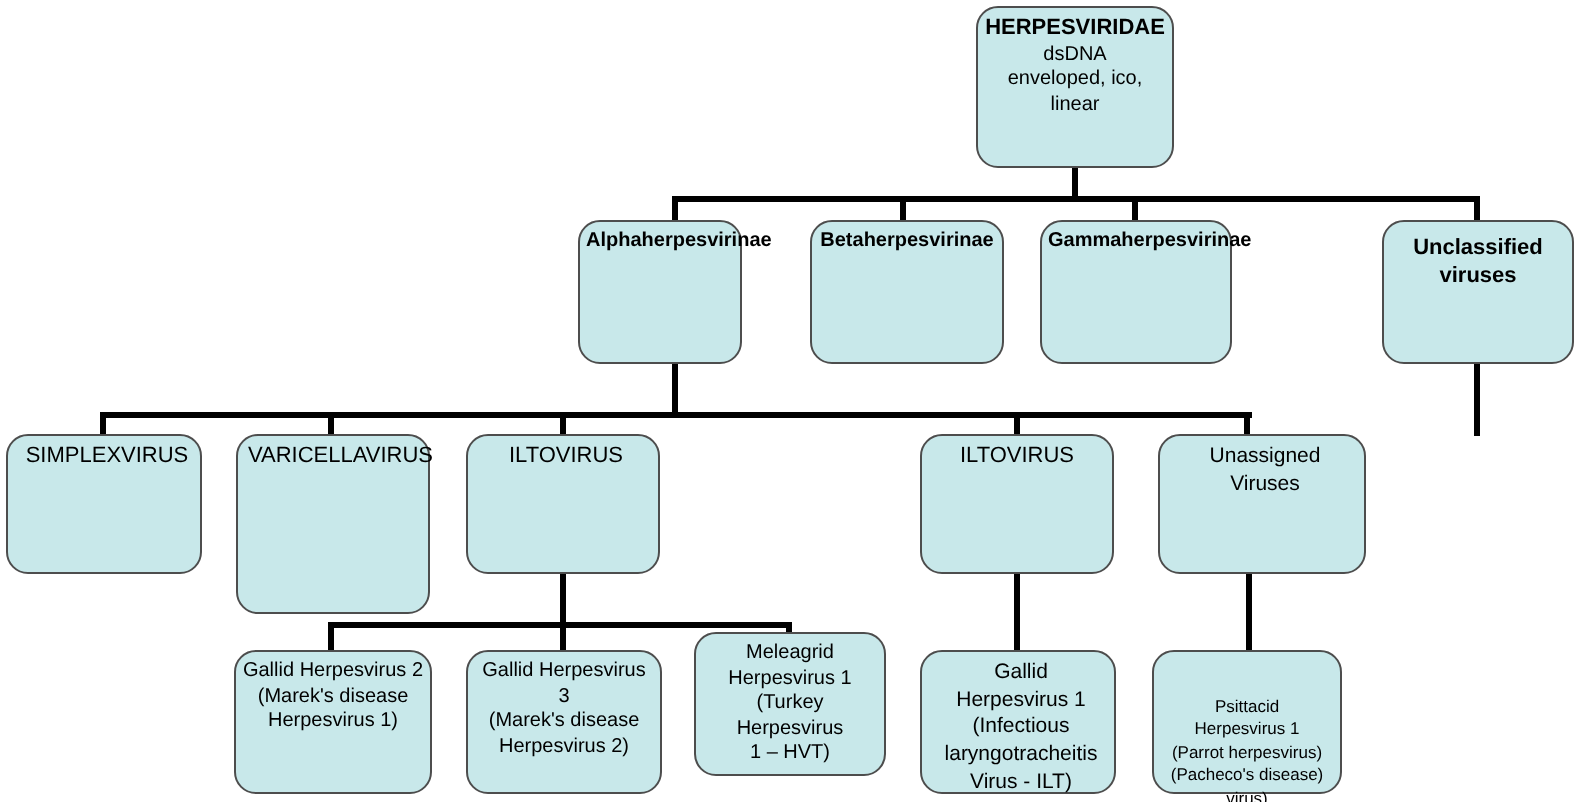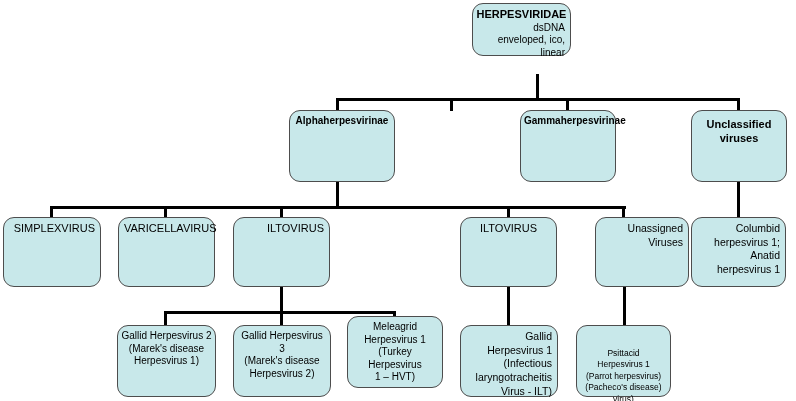--- a/index.html
+++ b/index.html
@@ -22,21 +22,21 @@
   .node {
     position: absolute;
     box-sizing: border-box;
     background: var(--box-fill);
     border: 1.4px solid var(--box-border);
     border-radius: 11px;
     padding: 4px 3px;
   }
   .label { white-space: pre-line; line-height: 1.25; }
   .tc { text-align: center; }
-  .tl { text-align: right; padding-left: 5px; padding-right: 2px; }
+  .tl { text-align: center; padding-left: 5px; padding-right: 2px; }
   .bold { font-weight: bold; }
   .fs11  { font-size: 11px; }
   .fs105 { font-size: 10.5px; line-height: 1.3; }
   .fs10  { font-size: 10px; }
   .fs85  { font-size: 8.5px; line-height: 1.35; margin-top: 18px; }
   .conn { position: absolute; background: var(--line); }
 </style>
 </head>
 <body>
 
@@ -61,58 +61,55 @@
 
   <div class="conn" style="left:280px;top:286px;width:3px;height:27px"></div>
   <div class="conn" style="left:164px;top:311px;width:232px;height:3px"></div>
   <div class="conn" style="left:164px;top:311px;width:3px;height:15px"></div>
   <div class="conn" style="left:280px;top:311px;width:3px;height:15px"></div>
   <div class="conn" style="left:393px;top:311px;width:3px;height:15px"></div>
 
   <div class="conn" style="left:507px;top:286px;width:3px;height:40px"></div>
   <div class="conn" style="left:623px;top:286px;width:3px;height:40px"></div>
 
-  <div class="node" style="left:472px;top:3px;width:99px;height:53px">
+  <div class="node" style="left:488px;top:3px;width:99px;height:81px">
     <div class="label tc bold fs11">HERPESVIRIDAE</div>
     <div class="label tl fs10" style="padding-left:2px">dsDNA
 enveloped, ico, linear</div>
   </div>
 
-  <div class="node" style="left:289px;top:110px;width:106px;height:72px">
+  <div class="node" style="left:289px;top:110px;width:82px;height:72px">
     <div class="label tc bold fs10">Alphaherpesvirinae</div>
+  </div>
+  <div class="node" style="left:405px;top:110px;width:97px;height:72px">
+    <div class="label tc bold fs10">Betaherpesvirinae</div>
   </div>
   <div class="node" style="left:520px;top:110px;width:96px;height:72px">
     <div class="label tc bold fs10">Gammaherpesvirinae</div>
   </div>
   <div class="node" style="left:3px;top:217px;width:98px;height:70px">
     <div class="label tl fs11">SIMPLEXVIRUS</div>
   </div>
 
   <div class="node" style="left:691px;top:110px;width:96px;height:72px">
     <div class="label tc bold fs11" style="padding-top:3px">Unclassified
 viruses</div>
   </div>
-  <div class="node" style="left:118px;top:217px;width:97px;height:70px">
+  <div class="node" style="left:118px;top:217px;width:97px;height:90px">
     <div class="label tl fs11" style="padding-left:2px">VARICELLAVIRUS</div>
   </div>
   <div class="node" style="left:233px;top:217px;width:97px;height:70px">
     <div class="label tl fs11">ILTOVIRUS</div>
   </div>
   <div class="node" style="left:460px;top:217px;width:97px;height:70px">
     <div class="label tc fs11">ILTOVIRUS</div>
   </div>
-  <div class="node" style="left:595px;top:217px;width:94px;height:70px">
+  <div class="node" style="left:579px;top:217px;width:104px;height:70px">
     <div class="label tl fs105">Unassigned
 Viruses</div>
-  </div>
-  <div class="node" style="left:691px;top:217px;width:95px;height:70px">
-    <div class="label tl fs105">Columbid
-herpesvirus 1;
-Anatid
-herpesvirus 1</div>
   </div>
 
   <div class="node" style="left:117px;top:325px;width:99px;height:72px">
     <div class="label tc fs10">Gallid Herpesvirus 2
 (Marek's disease
 Herpesvirus 1)</div>
   </div>
   <div class="node" style="left:233px;top:325px;width:98px;height:72px">
     <div class="label tc fs10">Gallid Herpesvirus 3
 (Marek's disease

